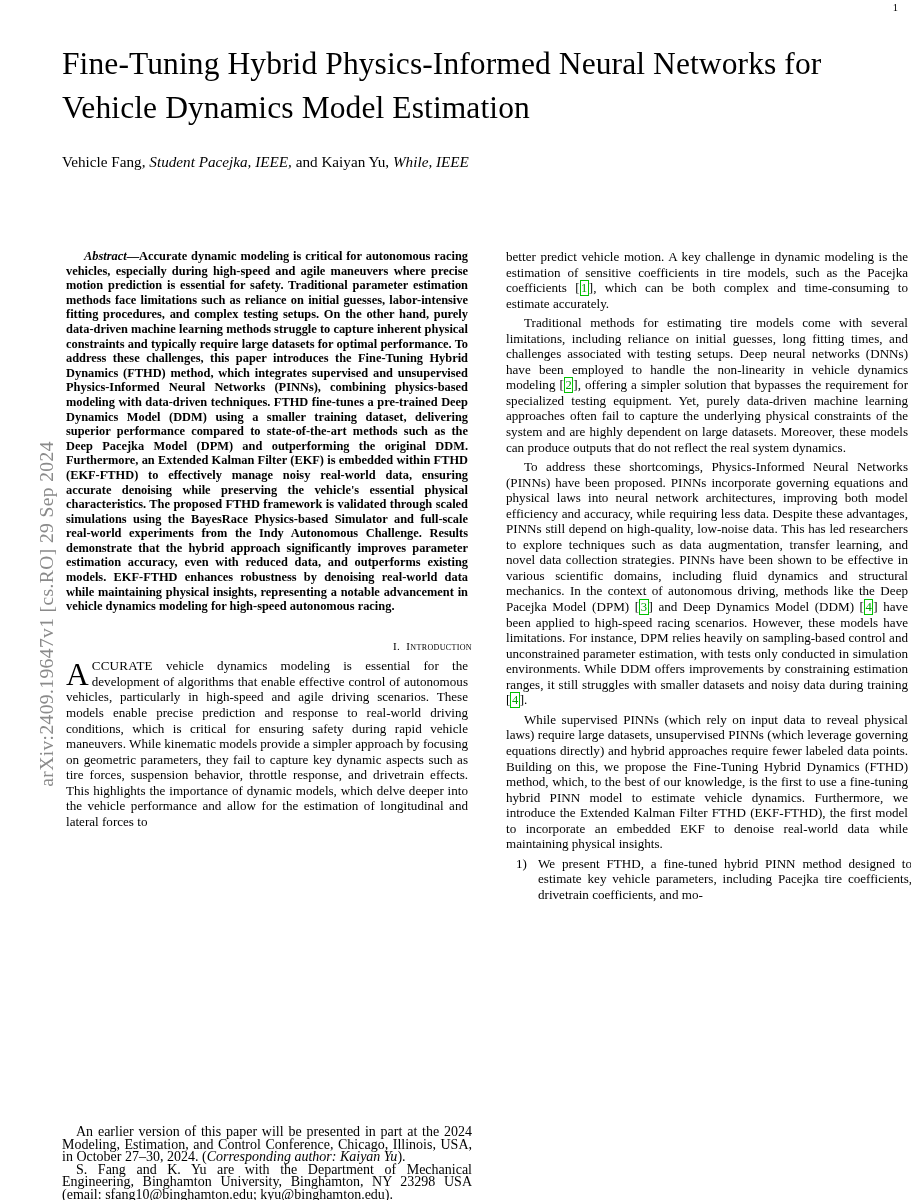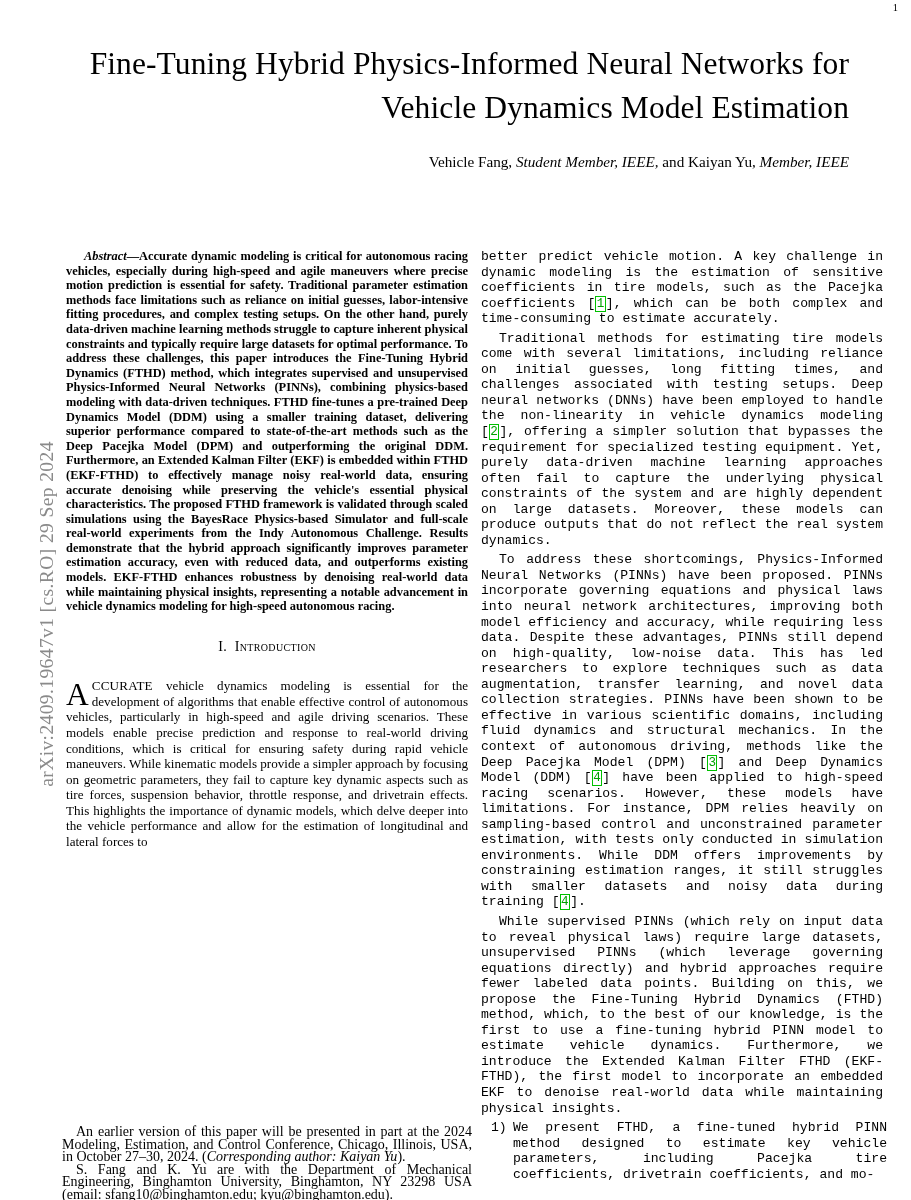--- a/index.html
+++ b/index.html
@@ -40,21 +40,21 @@
     font-size: 10.5px;
     font-family: "Liberation Serif", "DejaVu Serif", serif;
   }
 
   
   .title-block {
     position: absolute;
     left: 62px;
     top: 42px;
     width: 787px;
-    text-align: right;
+    text-align: left;
   }
   .paper-title {
     font-size: 31.5px;
     line-height: 44px;
     font-weight: normal;
     margin: 0;
     letter-spacing: 0.1px;
   }
   .authors {
     margin-top: 22px;
@@ -68,41 +68,41 @@
     position: absolute;
     top: 245px;
     width: 410px;
     font-size: 13.1px;
     line-height: 15.55px;
     text-align: justify;
     text-justify: inter-word;
     hyphens: manual;
   }
   .col-left  { left: 62px; }
-  .col-right { left: 477px; font-family: Liberation Mono, monospace; }
+  .col-right { left: 502px; }
 
   .col p { margin: 4px; text-indent: 18px; }
 
   
   .abstract, .index-terms {
     font-size: 12.4px;
     line-height: 14.6px;
     font-weight: bold;
     text-align: justify;
     margin: 0;
     text-indent: 18px;
   }
   .index-terms { margin-top: 13px; }
   .lead-italic { font-style: italic; font-weight: bold; }
 
   
   .section-head {
-    text-align: center;
-    font-size: 14px;
-    margin: 25px 0 24px 0;
+    text-align: right;
+    font-size: 11px;
+    margin: 25px 0 4px 0;
     font-variant: small-caps;
     letter-spacing: 0.35px;
     text-indent: 0;
   }
   .section-head .numeral { font-variant: normal; }
 
   
   .dropcap-para {
     text-indent: 0 !important;
     position: relative;
@@ -161,24 +161,24 @@
 <body>
 
 <div class="arxiv-stamp">arXiv:2409.19647v1  [cs.RO]  29 Sep 2024</div>
 
 <div class="folio">1</div>
 
 <div class="title-block">
   <h1 class="paper-title">Fine-Tuning Hybrid Physics-Informed Neural Networks for Vehicle Dynamics Model Estimation</h1>
   <div class="authors">
     <span>Vehicle Fang,</span>
-    <span class="mem">Student Member, IEEE,</span>
+    <span class="mem">Student Pacejka, IEEE,</span>
     <span>and</span>
     <span>Kaiyan Yu,</span>
-    <span class="mem">Member, IEEE</span>
+    <span class="mem">While, IEEE</span>
   </div>
 </div>
 
 <div class="col col-left">
 
   <p class="abstract"><span class="lead-italic">Abstract</span><span>—</span><span>Accurate dynamic modeling is critical for autonomous racing vehicles, especially during high-speed and agile maneuvers where precise motion prediction is essential for safety. Traditional parameter estimation methods face limitations such as reliance on initial guesses, labor-intensive fitting procedures, and complex testing setups. On the other hand, purely data-driven machine learning methods struggle to capture inherent physical constraints and typically require large datasets for optimal performance. To address these challenges, this paper introduces the Fine-Tuning Hybrid Dynamics (FTHD) method, which integrates supervised and unsupervised Physics-Informed Neural Networks (PINNs), combining physics-based modeling with data-driven techniques. FTHD fine-tunes a pre-trained Deep Dynamics Model (DDM) using a smaller training dataset, delivering superior performance compared to state-of-the-art methods such as the Deep Pacejka Model (DPM) and outperforming the original DDM. Furthermore, an Extended Kalman Filter (EKF) is embedded within FTHD (EKF-FTHD) to effectively manage noisy real-world data, ensuring accurate denoising while preserving the vehicle's essential physical characteristics. The proposed FTHD framework is validated through scaled simulations using the BayesRace Physics-based Simulator and full-scale real-world experiments from the Indy Autonomous Challenge. Results demonstrate that the hybrid approach significantly improves parameter estimation accuracy, even with reduced data, and outperforms existing models. EKF-FTHD enhances robustness by denoising real-world data while maintaining physical insights, representing a notable advancement in vehicle dynamics modeling for high-speed autonomous racing.</span></p>
 
 
   <div class="section-head"><span class="numeral">I.</span>&nbsp; <span>Introduction</span></div>
 

